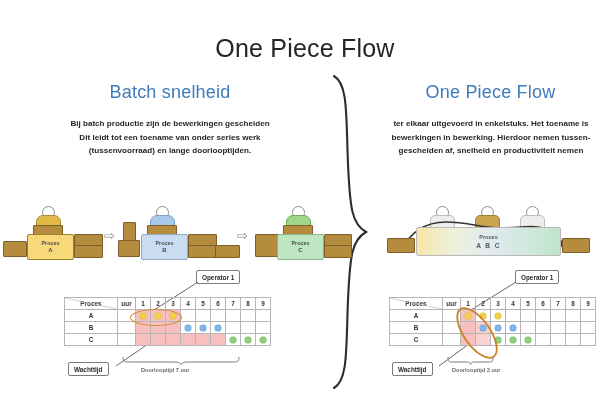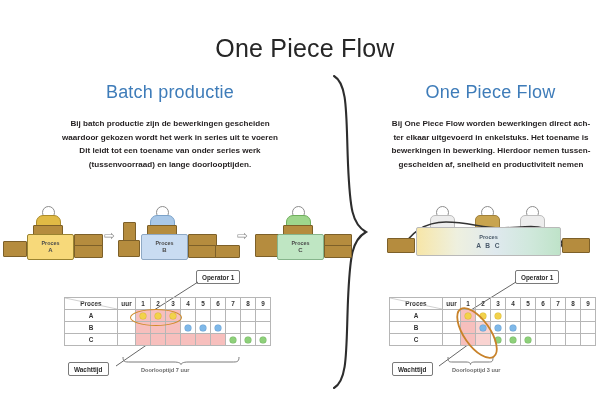--- a/index.html
+++ b/index.html
@@ -93,25 +93,24 @@
 <body>
 
 <div class="stage">
 
   <div class="title">One Piece Flow</div>
 
   <svg class="brace" viewBox="0 0 42 316" fill="none">
     <path d="M4 2 C18 10, 16 40, 18 90 C20 135, 22 150, 36 158 C22 166, 20 181, 18 226 C16 276, 18 306, 4 314" stroke="#2d2d2d" stroke-width="2.1" fill="none" stroke-linecap="round"></path>
   </svg>
 
-  <div class="panel-head" id="head-left">Batch productie</div>
+  <div class="panel-head" id="head-left">Batch snelheid</div>
 
   <div class="para" id="para-left">
     <div>Bij batch productie zijn de bewerkingen gescheiden</div>
-    <div>waardoor gekozen wordt het werk in series uit te voeren</div>
     <div>Dit  leidt tot een toename van onder series werk</div>
     <div>(tussenvoorraad) en lange doorlooptijden.</div>
   </div>
 
   <div class="station">
     <div class="crate" style="left:3px;top:229px;width:22px;height:14px;"></div>
     <div class="worker-head" style="left:42px;top:194px;"></div>
     <div class="worker-body" style="left:36px;top:203px;width:23px;height:12px;background:#e0ba45;border:1px solid #ab8b2b;"></div>
     <div class="crate" style="left:33px;top:213px;width:28px;height:10px;"></div>
     <div class="pbox" style="left:27px;top:222px;width:45px;height:24px;background:#f7d97a;">
@@ -246,21 +245,20 @@
             </td>
       </tr>
     </tbody>
       </table>
   </div>
   <div class="ellipse" style="left:130px;top:297px;width:50px;height:15px;"></div>
 
   <div class="panel-head" id="head-right">One Piece Flow</div>
 
   <div class="para" id="para-right">
-    <div>Bij One Piece Flow worden bewerkingen direct ach-</div>
     <div>ter elkaar uitgevoerd in enkelstuks. Het toename is</div>
     <div>bewerkingen in bewerking. Hierdoor nemen tussen-</div>
     <div>gescheiden af,  snelheid en productiviteit nemen</div>
   </div>
 
   <div>
     <div class="worker-head" style="left:436px;top:194px;"></div>
     <div class="cellworker" style="left:430px;top:203px;width:23px;height:14px;"></div>
     <div class="worker-head" style="left:481px;top:194px;"></div>
     <div class="cellworker" style="left:475px;top:203px;width:23px;height:14px;background:#c8a44f;border-color:#a0803a;"></div>

